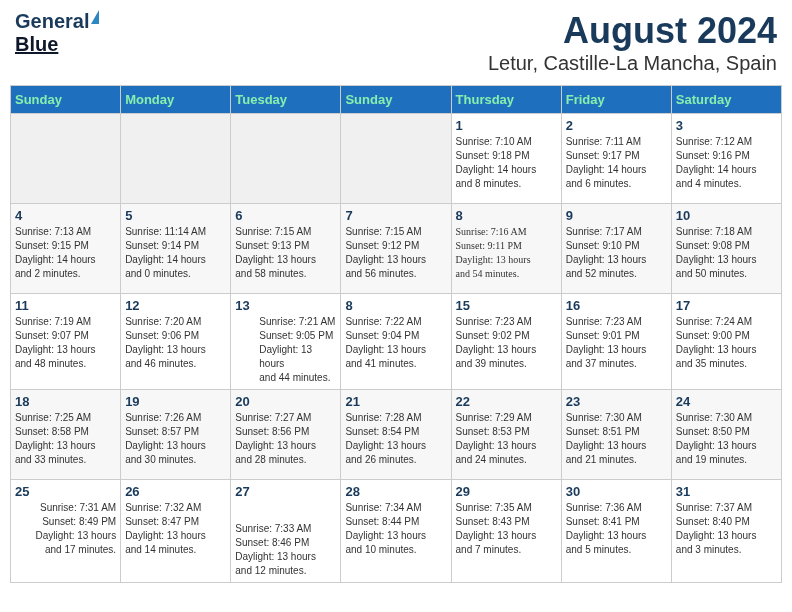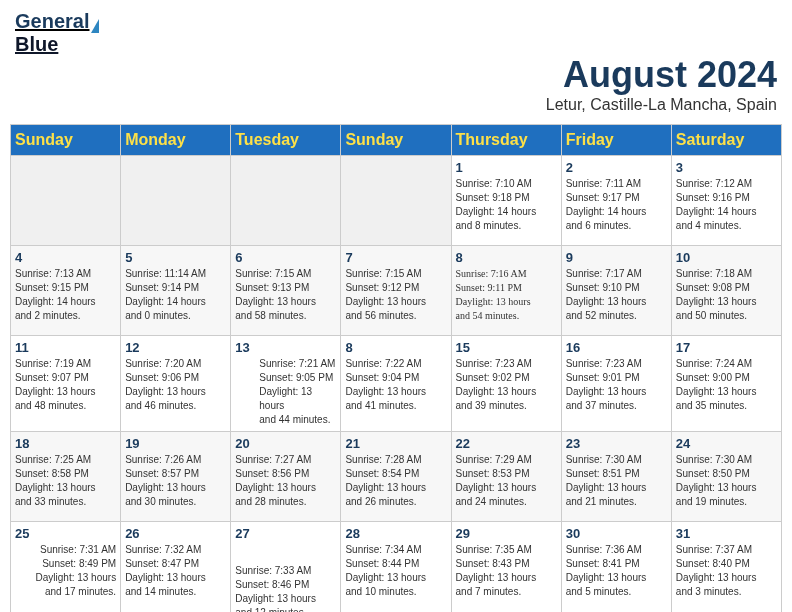--- a/index.html
+++ b/index.html
@@ -37,45 +37,43 @@
       display: inline-block;
       width: 0;
       height: 0;
       border-left: 8px solid transparent;
       border-bottom: 14px solid #2e86c1;
       margin-left: 2px;
       vertical-align: middle;
     }
     .logo-row {
       display: flex;
-      align-items: flex-end;
-      text-decoration: underline;
+      align-items: flex-start;
     }
     .title-area {
       text-align: right;
-      margin-top: 44px;
     }
     .month-title {
       font-size: 36px;
       font-weight: bold;
       color: #1a3a5c;
     }
     .location-title {
-      font-size: 16px;
+      font-size: 20px;
       color: #333;
     }
     table {
       width: 100%;
       border-collapse: collapse;
       table-layout: fixed;
     }
     thead tr th {
       background-color: #1f6fbf;
-      color: #fde047;
-      font-size: 16px;
+      color: #86efac;
+      font-size: 13px;
       font-weight: bold;
       padding: 6px 4px;
       text-align: left;
       border: 1px solid #ccc;
     }
     tbody tr td {
       vertical-align: top;
       border: 1px solid #ccc;
       padding: 4px 4px;
       font-size: 10.5px;

